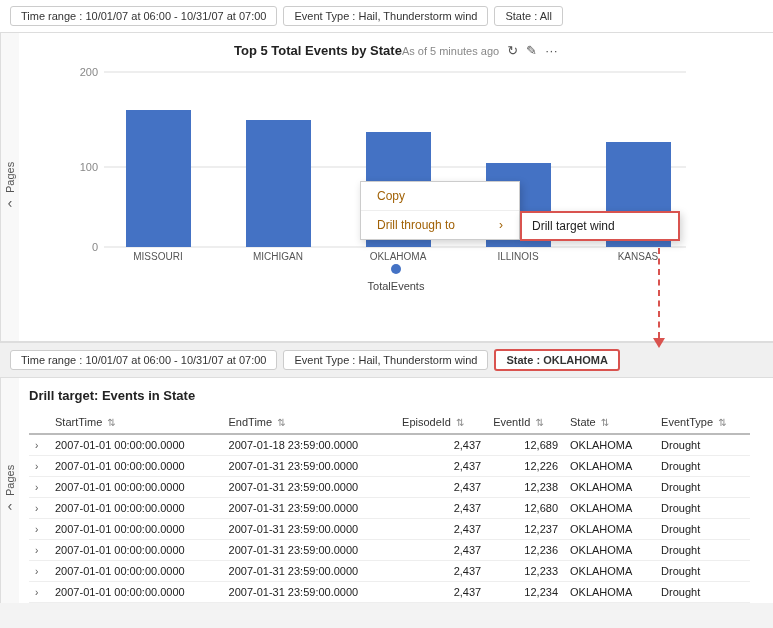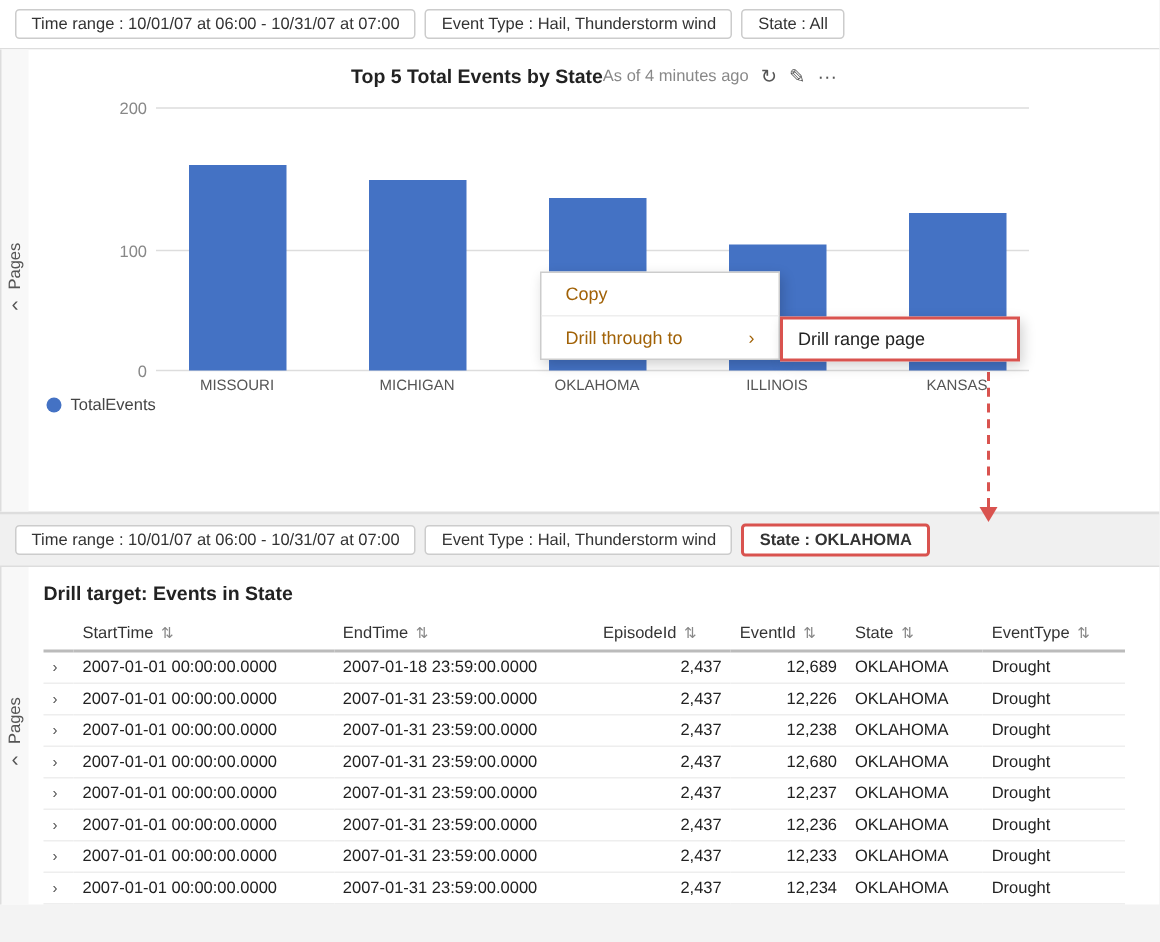--- a/index.html
+++ b/index.html
@@ -71,22 +71,22 @@
     }
     .arrow-head {
       width: 0; height: 0;
       border-left: 6px solid transparent;
       border-right: 6px solid transparent;
       border-top: 10px solid #d9534f;
     }
 
     
     .chart-legend {
-      display: flex; align-items: center; gap: 6px; justify-content: flex-start;
-      font-size: 11px; color: #444; margin-top: 2px; padding-bottom: 6px;
+      display: flex; align-items: center; gap: 6px; justify-content: center;
+      font-size: 11px; color: #444; margin-top: 2px; padding-bottom: 6px; flex-direction: column;
     }
     .legend-dot { width: 10px; height: 10px; border-radius: 50%; background: #4472C4; display: inline-block; }
 
     
     .filter-bar-2 {
       display: flex; align-items: center; gap: 6px;
       padding: 6px 10px; background: #f0f0f0; border-bottom: 1px solid #ddd; flex-wrap: wrap;
     }
     .filter-pill-2 {
       border: 1px solid #ccc; border-radius: 3px; padding: 3px 10px;
@@ -135,21 +135,21 @@
 
   <div class="pages-tab-left">
     <span style="writing-mode:horizontal-tb; font-size:14px; margin-bottom:4px;">›</span>
     <span>Pages</span>
   </div>
 
   <div class="chart-area">
     <div class="chart-header">
       <span class="chart-title">Top 5 Total Events by State</span>
       <div class="chart-meta">
-        <span>As of 4 minutes ago</span>
+        <span>As of 5 minutes ago</span>
         <span class="chart-meta-icon">↻</span>
         <span class="chart-meta-icon">✎</span>
         <span class="chart-meta-icon">···</span>
       </div>
     </div>
 
     <div class="chart-svg-wrap">
       <svg width="100%" height="200" viewBox="0 0 660 200">
 
         <line x1="38" y1="10" x2="620" y2="10" stroke="#ddd" stroke-width="1"></line>
@@ -187,21 +187,21 @@
       <span>Copy</span>
     </div>
     <div class="context-menu-separator"></div>
     <div class="context-menu-item">
       <span>Drill through to</span>
       <span style="font-size:12px;">›</span>
     </div>
   </div>
 
   <div class="drill-submenu">
-    <span>Drill range page</span>
+    <span>Drill target wind</span>
   </div>
 
   <div class="dashed-arrow">
     <div class="dashed-line"></div>
     <div class="arrow-head"></div>
   </div>
 
 </div>
 
 <div class="filter-bar-2">

